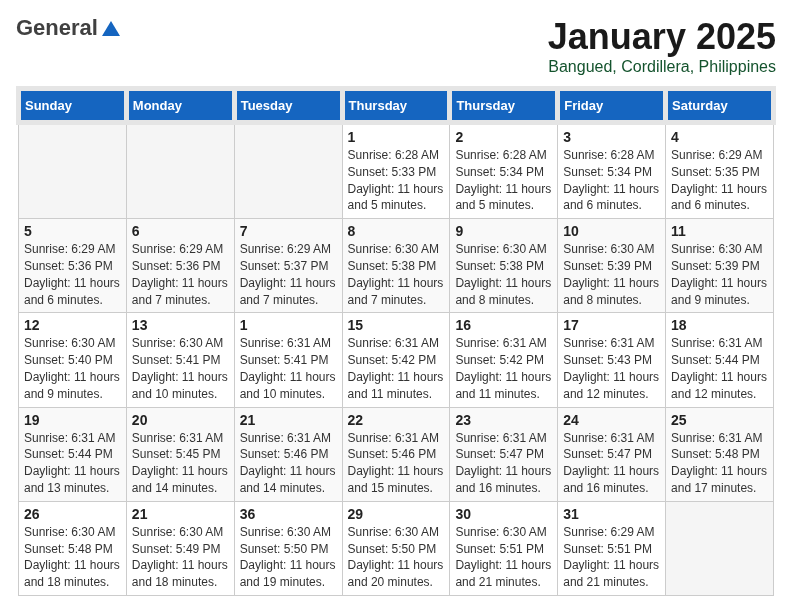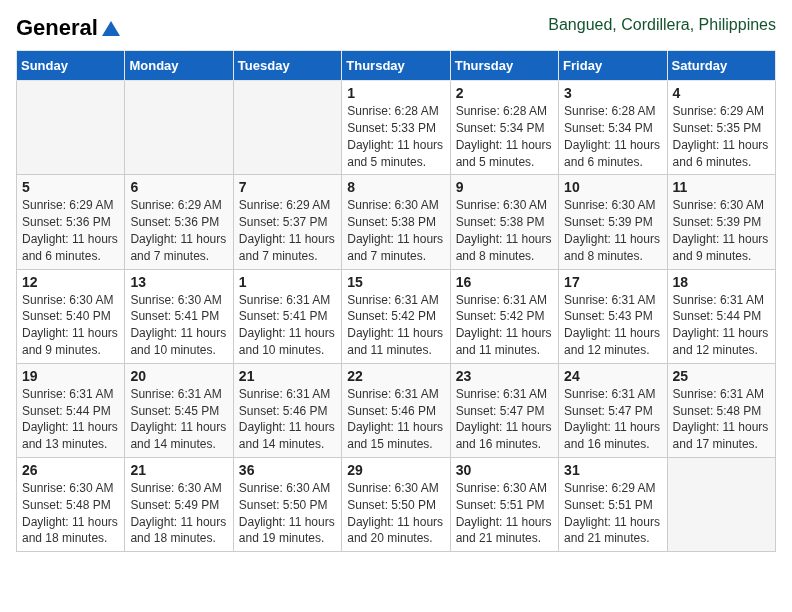--- a/index.html
+++ b/index.html
@@ -39,21 +39,21 @@
     }
     thead tr {
       background-color: #1565c0;
       color: #fff;
     }
     thead th {
       padding: 7px 4px;
       font-size: 13px;
       font-weight: bold;
       text-align: left;
-      border: 1px solid #e5e5e5;
+      border: 5px solid #e5e5e5;
     }
     tbody td {
       vertical-align: top;
       border: 1px solid #ccc;
       padding: 4px 5px;
       font-size: 10.5px;
       color: #222;
       height: 82px;
     }
     .day-number {
@@ -78,28 +78,29 @@
     }
   </style>
 </head>
 <body>
 
 <div class="header">
   <div class="logo">
     <div>
       <div style="display:flex;align-items:center;">
         <div style="font-size:22px;font-weight:bold;color:#1a1a1a;line-height:1.1;">
-          <span style="color:#000000;">General</span><svg width="22" height="22" viewBox="0 0 22 22" style="vertical-align:middle;margin-left:2px;">
+          <span style="color:#404040;">General</span><svg width="22" height="22" viewBox="0 0 22 22" style="vertical-align:middle;margin-left:2px;">
               <polygon points="2,18 11,3 20,18" fill="#1565c0"></polygon>
             </svg>
         </div>
       </div>
     </div>
   </div>
   <div class="title-section">
+    <div class="month-title">January 2025</div>
     <div class="subtitle">Bangued, Cordillera, Philippines</div>
   </div>
 </div>
 
 <table>
   <thead>
     <tr>
     <th>Sunday</th>
         <th>Monday</th>
         <th>Tuesday</th>

